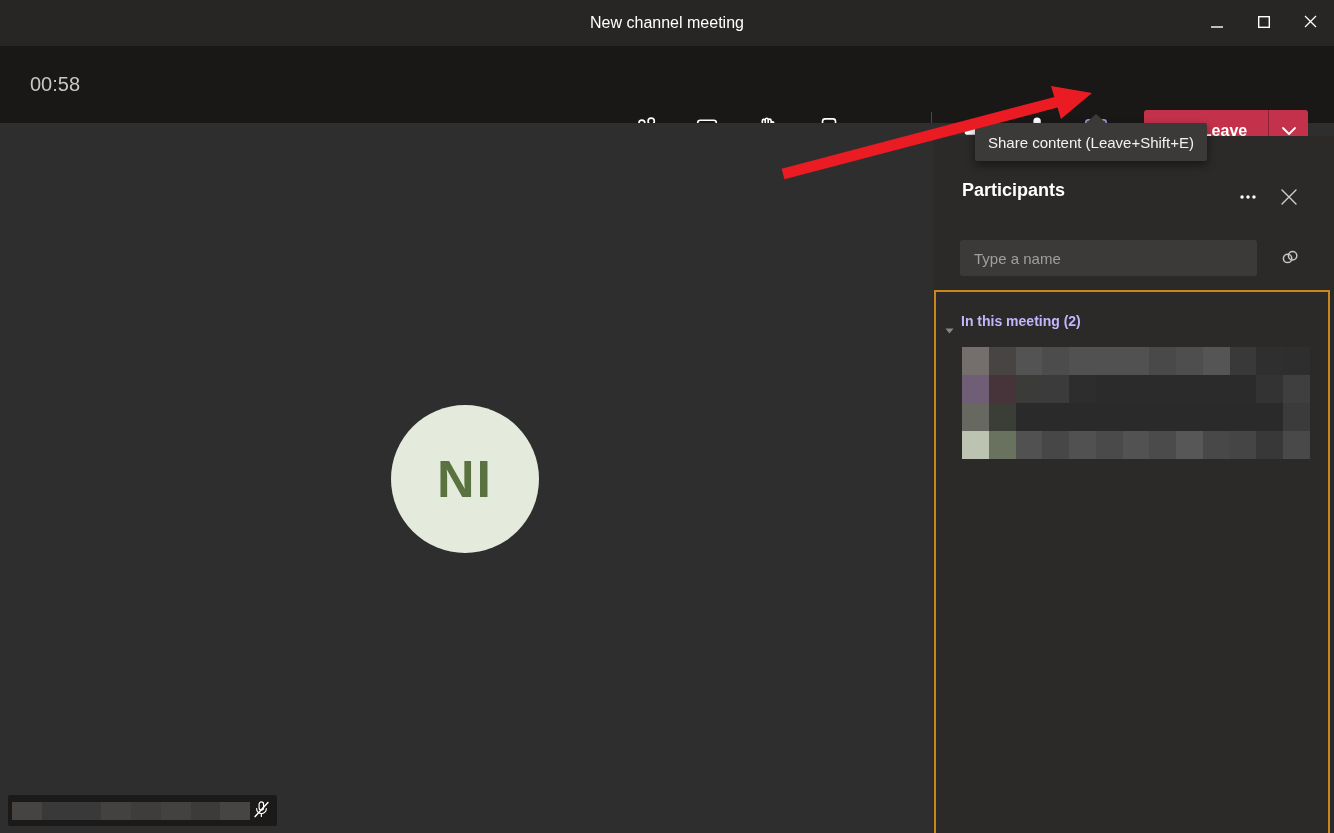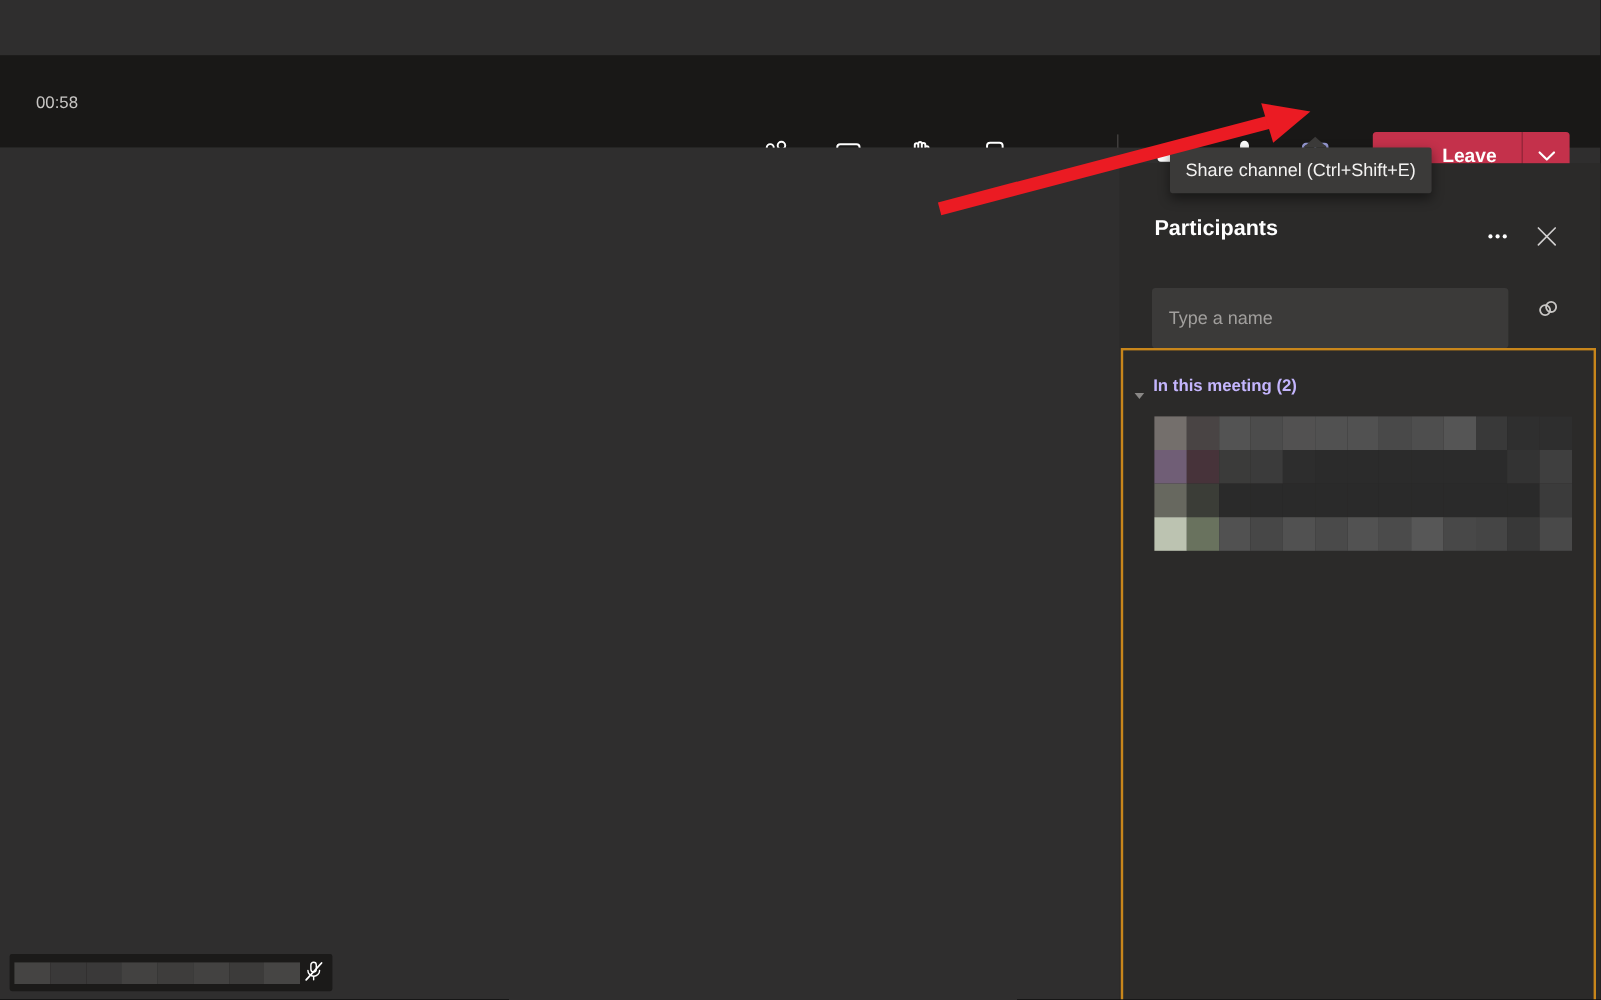--- a/index.html
+++ b/index.html
@@ -8,21 +8,21 @@
   .app { position:relative; width:1334px; height:833px; overflow:hidden; background:#2F2E2E; }
 
   
   .titlebar { position:absolute; left:0; top:0; width:1334px; height:46px; background:#272625; display:flex; align-items:center; justify-content:center; }
   .titlebar .title { color:#FFFFFF; font-size:16px; }
   .win-controls { position:absolute; right:0; top:0; height:46px; display:flex; }
   .win-btn { width:47px; height:46px; display:flex; align-items:center; justify-content:center; }
 
   
   .toolbar { position:absolute; left:0; top:46px; width:1334px; height:77px; background:#191817; }
-  .timer { position:absolute; left:30px; top:0; height:77px; display:flex; align-items:center; color:#C8C6C4; font-size:14px; }
+  .timer { position:absolute; left:30px; top:0; height:77px; display:flex; align-items:center; color:#C8C6C4; font-size:20px; }
   .tb-btn { position:absolute; top:62px; width:44px; height:44px; display:flex; align-items:center; justify-content:center; }
   .tb-underline { position:absolute; top:103px; width:46px; height:3px; border-radius:2px; background:#A6A7DC; box-shadow:0 0 7px rgba(166,167,220,.75); }
   .tb-divider { position:absolute; left:931px; top:66px; width:1px; height:36px; background:#4A4846; }
   .leave-btn { position:absolute; left:1144px; top:64px; width:164px; height:42px; background:#C4314B; border-radius:3px; display:flex; }
   .leave-main { width:124px; height:42px; display:flex; align-items:center; justify-content:center; gap:10px; }
   .leave-main span { color:#FFFFFF; font-size:16px; font-weight:600; }
   .leave-chevron { width:40px; height:42px; display:flex; align-items:center; justify-content:center; border-left:1px solid rgba(0,0,0,0.28); }
 
   
   .stage { position:absolute; left:0; top:123px; width:933px; height:710px; background:#2F2E2E; }
@@ -31,21 +31,21 @@
   .name-pill { position:absolute; left:8px; top:672px; width:269px; height:31px; background:#1B1A19; border-radius:2px; display:flex; align-items:center; }
   .name-pill .mosaic { margin-left:4px; width:238px; height:18px; }
   .name-pill .mic-off { position:absolute; right:5px; top:4px; }
 
   
   .panel { position:absolute; left:933px; top:136px; width:401px; height:710px; background:#2B2A29; overflow:hidden; }
   .panel-title { position:absolute; left:29px; top:44px; color:#FFFFFF; font-size:18px; font-weight:700; }
   .panel-icon-btn { position:absolute; top:50px; width:26px; height:26px; display:flex; align-items:center; justify-content:center; }
   .panel-more { left:302px; }
   .panel-close { left:343px; }
-  .search-input { position:absolute; left:27px; top:104px; width:297px; height:50px; background:#3B3A39; border:none; border-radius:3px; color:#E8E6E4; font-size:15px; padding:0 14px; font-family:"Liberation Sans", sans-serif; outline:none; }
+  .search-input { position:absolute; left:27px; top:104px; width:297px; height:36px; background:#3B3A39; border:none; border-radius:3px; color:#E8E6E4; font-size:15px; padding:0 14px; font-family:"Liberation Sans", sans-serif; outline:none; }
   .search-input::placeholder { color:#A19F9D; }
   .link-btn { position:absolute; left:344px; top:110px; width:26px; height:26px; display:flex; align-items:center; justify-content:center; }
   .highlight-section { position:absolute; left:1px; top:154px; width:396px; height:700px; border:2px solid #C8861B; }
   .section-chevron { position:absolute; left:9px; top:28px; }
   .section-header { position:absolute; left:25px; top:21px; color:#c4b5fd; font-size:14px; font-weight:600; }
   .participants-mosaic { position:absolute; left:26px; top:55px; width:348px; height:112px; }
 
   
   .mosaic { display:flex; flex-direction:column; }
   .mosaic-row { display:flex; flex:1; }
@@ -57,20 +57,40 @@
   .tooltip-caret { position:absolute; top:-9px; left:111px; width:0; height:0; border-left:10px solid transparent; border-right:10px solid transparent; border-bottom:9px solid #3B3A39; }
 
   
   .arrow-overlay { position:absolute; left:0; top:0; width:1334px; height:833px; z-index:10; pointer-events:none; }
 </style>
 </head>
 <body>
 
 <div class="app">
 
+  <div class="titlebar">
+    <div class="title">New channel meeting</div>
+    <div class="win-controls">
+      <div class="win-btn">
+        <span><svg width="12" height="2" viewBox="0 0 12 2">
+              <line x1="0" y1="1" x2="12" y2="1" stroke="#FFFFFF" stroke-width="1.4"></line>
+            </svg></span>
+      </div>
+      <div class="win-btn">
+        <span><svg width="12" height="12" viewBox="0 0 12 12">
+              <rect x="0.7" y="0.7" width="10.6" height="10.6" fill="none" stroke="#FFFFFF" stroke-width="1.4"></rect>
+            </svg></span>
+      </div>
+      <div class="win-btn">
+        <span><svg width="13" height="13" viewBox="0 0 13 13">
+              <path d="M1 1 12 12 M12 1 1 12" stroke="#FFFFFF" stroke-width="1.3"></path>
+            </svg></span>
+      </div>
+    </div>
+  </div>
 
   <div class="toolbar">
     <div class="timer">00:58</div>
 
     <div class="tb-btn" style="left:624px">
       <span>
         <svg width="26" height="26" viewBox="0 0 24 24" fill="none" stroke="#FFFFFF" stroke-width="1.5" stroke-linecap="round" stroke-linejoin="round">
           <circle cx="8.2" cy="7.4" r="2.7"></circle>
           <path d="M3.6 19.8v-2.3a4.4 4.4 0 0 1 4.4-4.4h2"></path>
           <circle cx="16.8" cy="5.8" r="2.9"></circle>
@@ -159,20 +179,23 @@
         <span>
           <svg width="16" height="10" viewBox="0 0 16 10" fill="none">
               <path d="M2 2 8 8 14 2" stroke="#FFFFFF" stroke-width="1.8" stroke-linecap="round" stroke-linejoin="round"></path>
             </svg>
         </span>
       </div>
     </div>
   </div>
 
   <div class="stage">
+    <div class="avatar">
+      <span>NI</span>
+    </div>
     <div class="name-pill">
       <div class="mosaic">
           <div class="mosaic-row">
             <div class="mosaic-cell" style="background: rgb(69, 68, 67);"></div>
             <div class="mosaic-cell" style="background: rgb(58, 57, 57);"></div>
             <div class="mosaic-cell" style="background: rgb(58, 57, 57);"></div>
             <div class="mosaic-cell" style="background: rgb(67, 66, 65);"></div>
             <div class="mosaic-cell" style="background: rgb(62, 61, 60);"></div>
             <div class="mosaic-cell" style="background: rgb(67, 66, 65);"></div>
             <div class="mosaic-cell" style="background: rgb(60, 59, 58);"></div>
@@ -285,21 +308,21 @@
             <div class="mosaic-cell" style="background: rgb(69, 69, 69);"></div>
             <div class="mosaic-cell" style="background: rgb(56, 56, 56);"></div>
             <div class="mosaic-cell" style="background: rgb(73, 73, 73);"></div>
           </div>
         </div>
     </div>
   </div>
 
   <div class="tooltip">
     <div class="tooltip-caret"></div>
-    <span>Share channel (Ctrl+Shift+E)</span>
+    <span>Share content (Leave+Shift+E)</span>
   </div>
 
   <svg class="arrow-overlay" viewBox="0 0 1334 833">
     <line x1="783" y1="174" x2="1057" y2="102" stroke="#EB1B23" stroke-width="11"></line>
     <polygon points="1092,93 1061,119 1051,86" fill="#EB1B23"></polygon>
   </svg>
 
 </div>
 
 </body></html>

